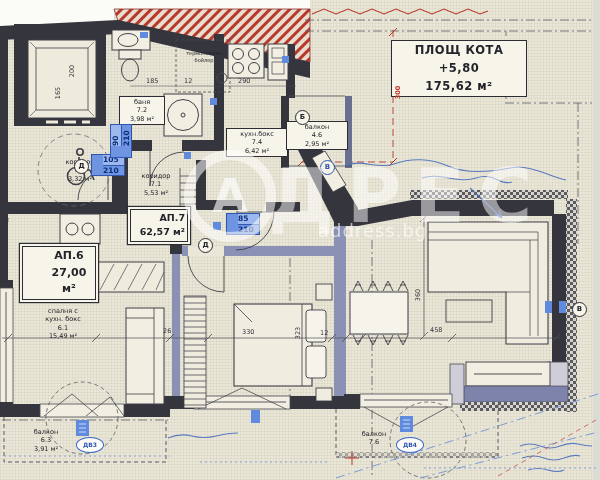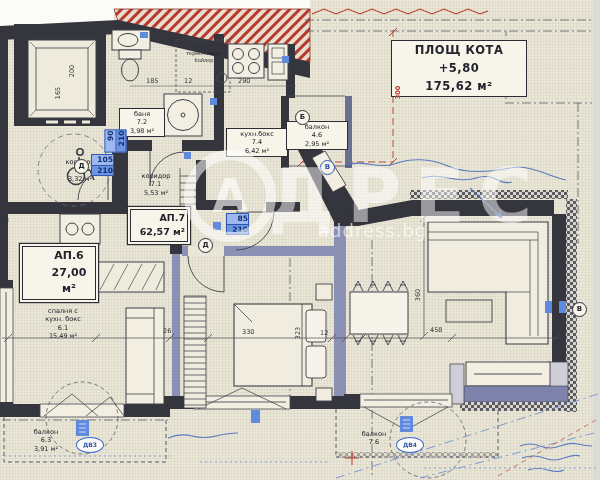--- a/index.html
+++ b/index.html
@@ -14,21 +14,21 @@
   .lbl .l{display:block;}
   .boxed{background:#f7f5ea;border:1px solid #2c2c34;padding:1px 2px;}
   .dbl{box-shadow:0 0 0 2px #f7f5ea,0 0 0 3.2px #2c2c34;}
   .ap7 .l{font-weight:bold;font-size:9.5px;line-height:1.5;text-align:right;}
   .ap6 .l{font-weight:bold;font-size:11px;line-height:1.5;margin-left:20px;}
   .title .l{font-weight:bold;font-size:11.5px;line-height:1.55;letter-spacing:0.5px;}
   .dim{position:absolute;z-index:3;font:6.5px/1 "DejaVu Sans",sans-serif;color:#33333b;white-space:nowrap;}
   .dim.red{color:#b8392b;font-weight:bold;}
   .rot{transform:rotate(-90deg);transform-origin:center center;}
   .dtag{position:absolute;z-index:3;width:21px;background:#6f95e2;border:1px solid #2f57b0;
-    color:#0b2f7a;font:bold 7.5px/9.5px "DejaVu Sans",sans-serif;text-align:right;}
+    color:#0b2f7a;font:bold 7.5px/9.5px "DejaVu Sans",sans-serif;text-align:left;padding-left:11px;}
   .dtag span{display:block;}
   .dtag span:first-child{border-bottom:1px solid #2f57b0;background:#9cb8ee;}
   .cmark{position:absolute;z-index:3;width:13px;height:13px;border-radius:50%;border:1px solid #2c2c34;
     background:#f7f5ea;font:bold 7px/13px "DejaVu Sans",sans-serif;text-align:center;color:#23232b;}
   .cmark.blue{border-color:#2f57b0;color:#2f57b0;background:rgba(246,244,234,.8);}
   .ostamp{position:absolute;z-index:3;width:26px;height:14px;border-radius:50%;border:1.5px solid #3565c8;
     background:rgba(255,255,255,.88);font:bold 6px/13px "DejaVu Sans",sans-serif;color:#2f57b0;text-align:center;}
   .wm{position:absolute;z-index:5;pointer-events:none;}
   #wm-ring{left:184px;top:150px;width:72px;height:72px;border:10px solid rgba(255,255,255,.55);
     border-radius:50%;text-align:center;font:bold 46px/72px "DejaVu Sans",sans-serif;color:rgba(255,255,255,.62);}
@@ -288,21 +288,21 @@
 <div class="lbl ap7 boxed dbl" style="left:130px;top:209px;width:52px">
   <span class="l">АП.7</span>
   <span class="l">62,57 м²</span>
 </div>
 
 <div class="lbl ap6 boxed dbl" style="left:22px;top:246px;width:68px">
   <span class="l">АП.6</span>
   <span class="l">27,00 м²</span>
 </div>
 
-<div class="lbl boxed" style="left:119px;top:108px;width:40px">
+<div class="lbl boxed" style="left:119px;top:96px;width:40px">
   <span class="l">баня</span>
   <span class="l">7.2</span>
   <span class="l">3,98 м²</span>
 </div>
 
 <div class="lbl boxed" style="left:226px;top:128px;width:56px">
   <span class="l">кухн.бокс</span>
   <span class="l">7.4</span>
   <span class="l">6,42 м²</span>
 </div>

